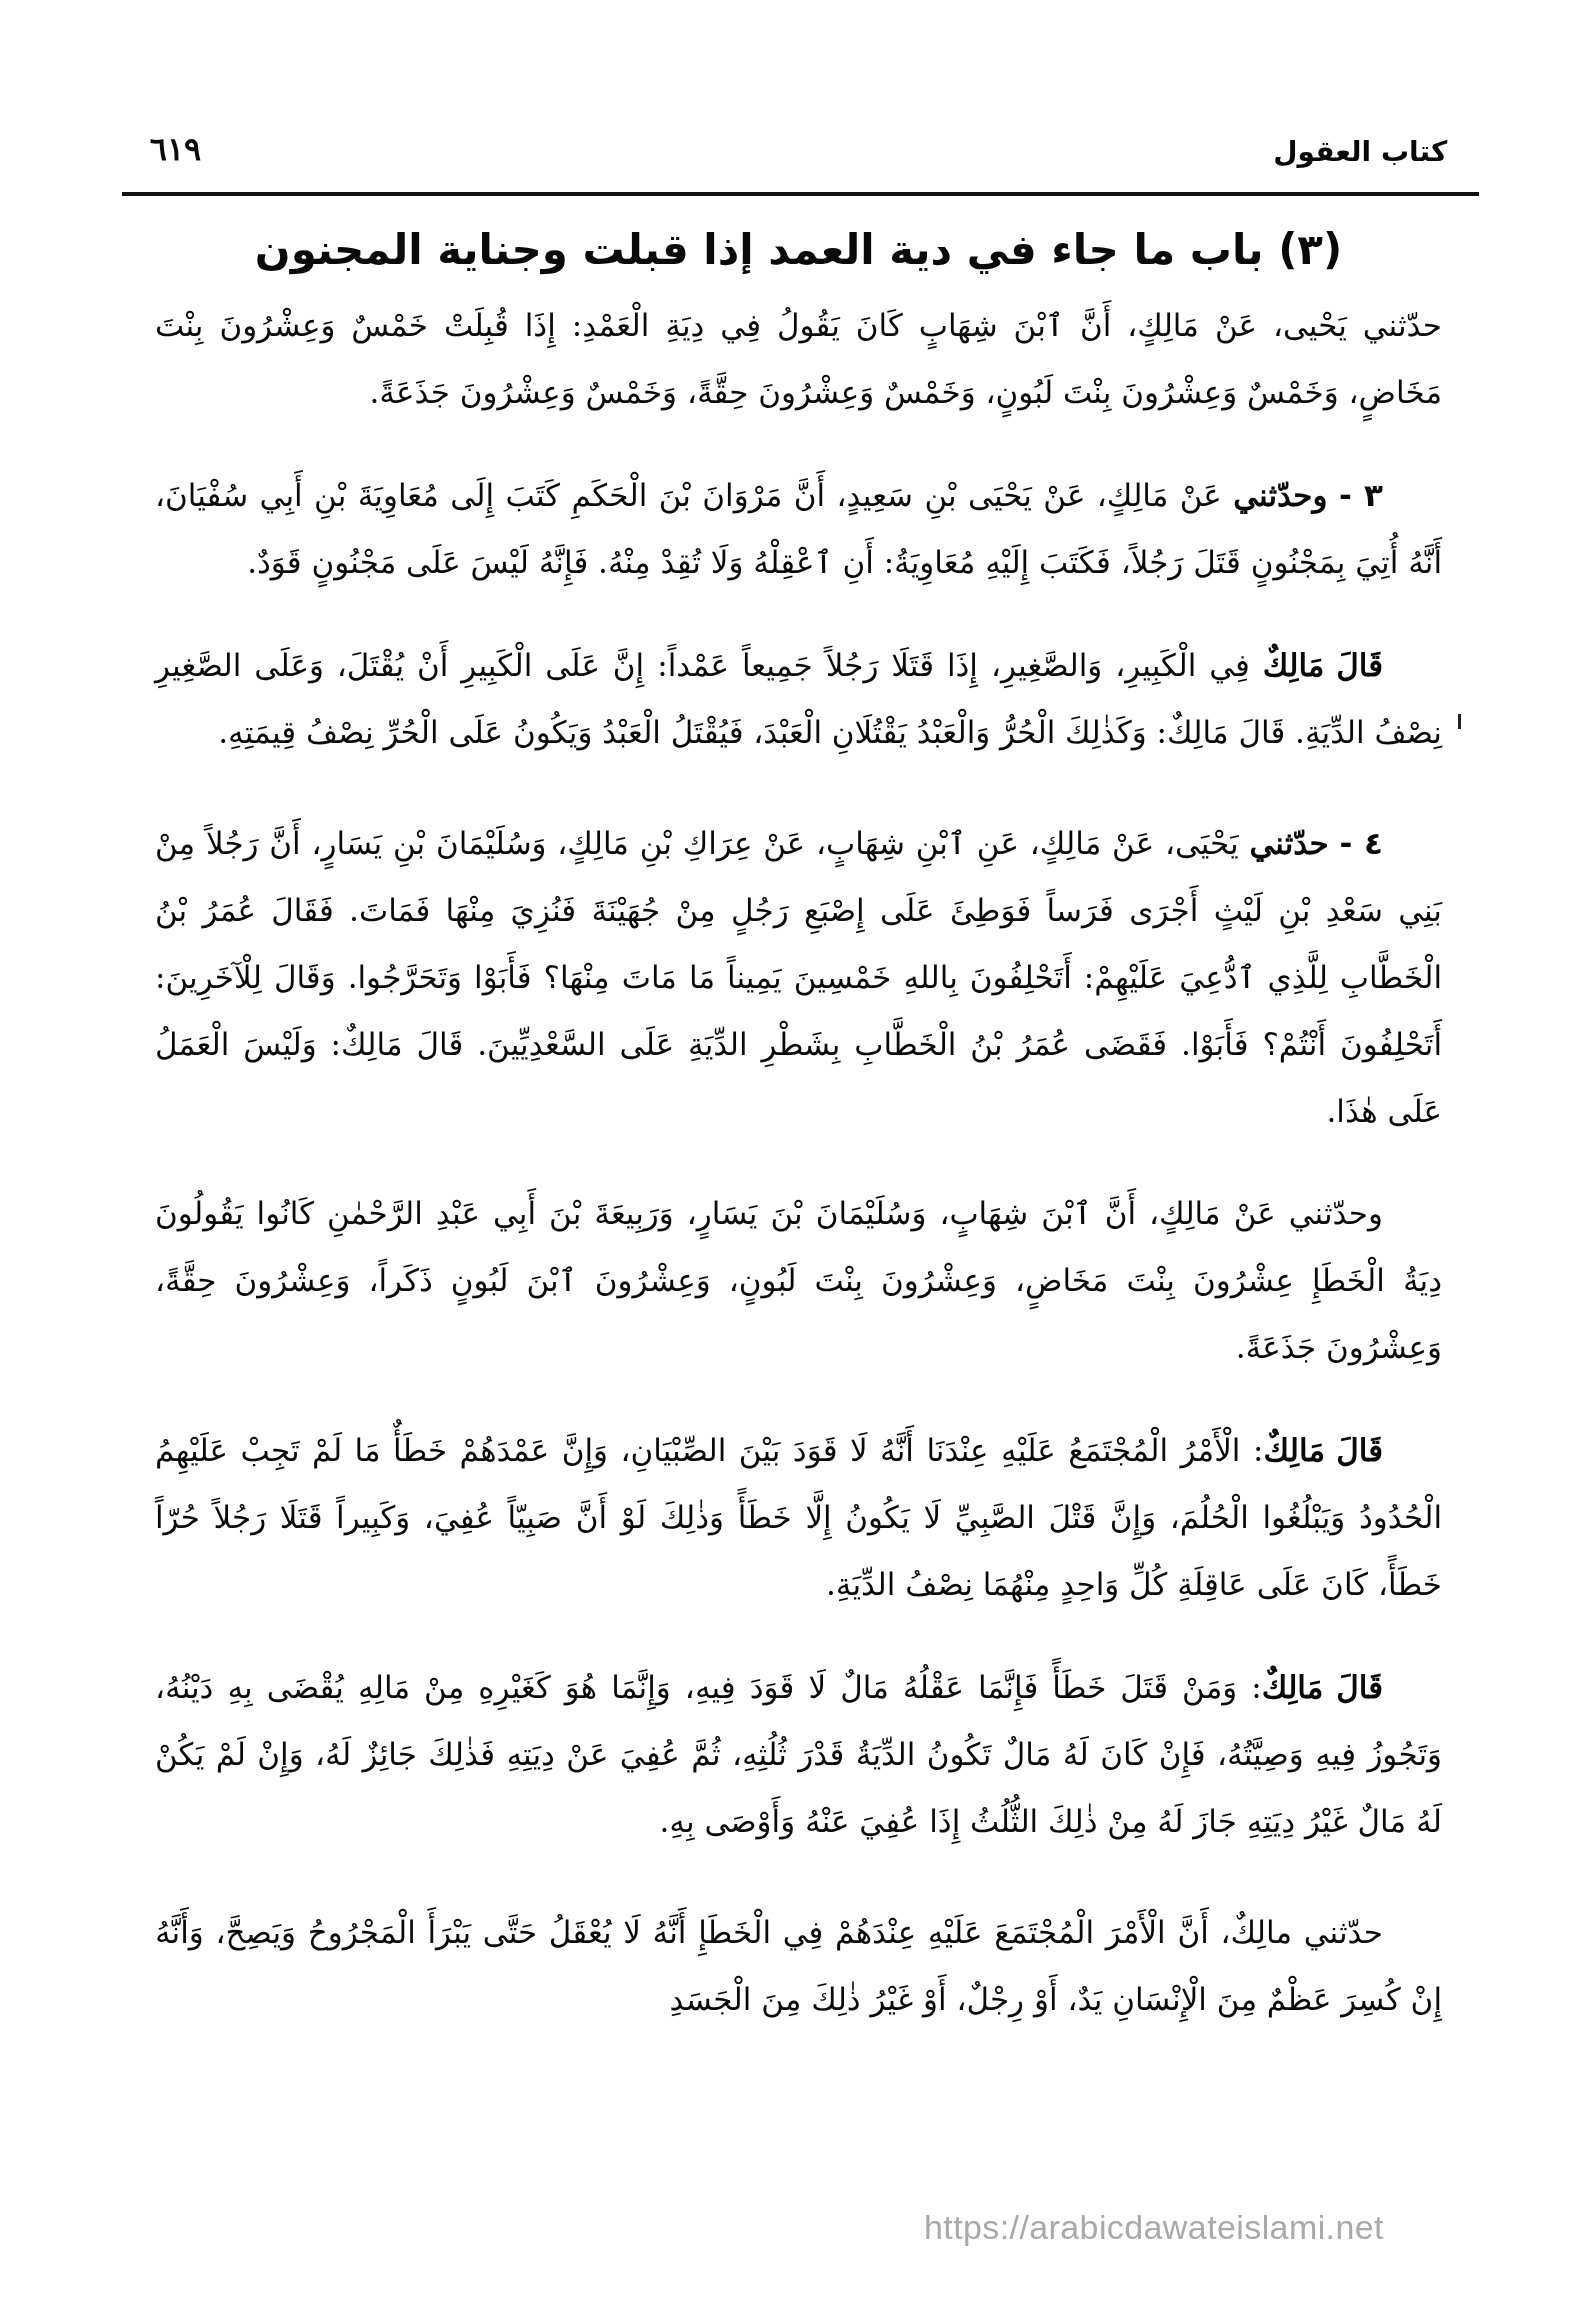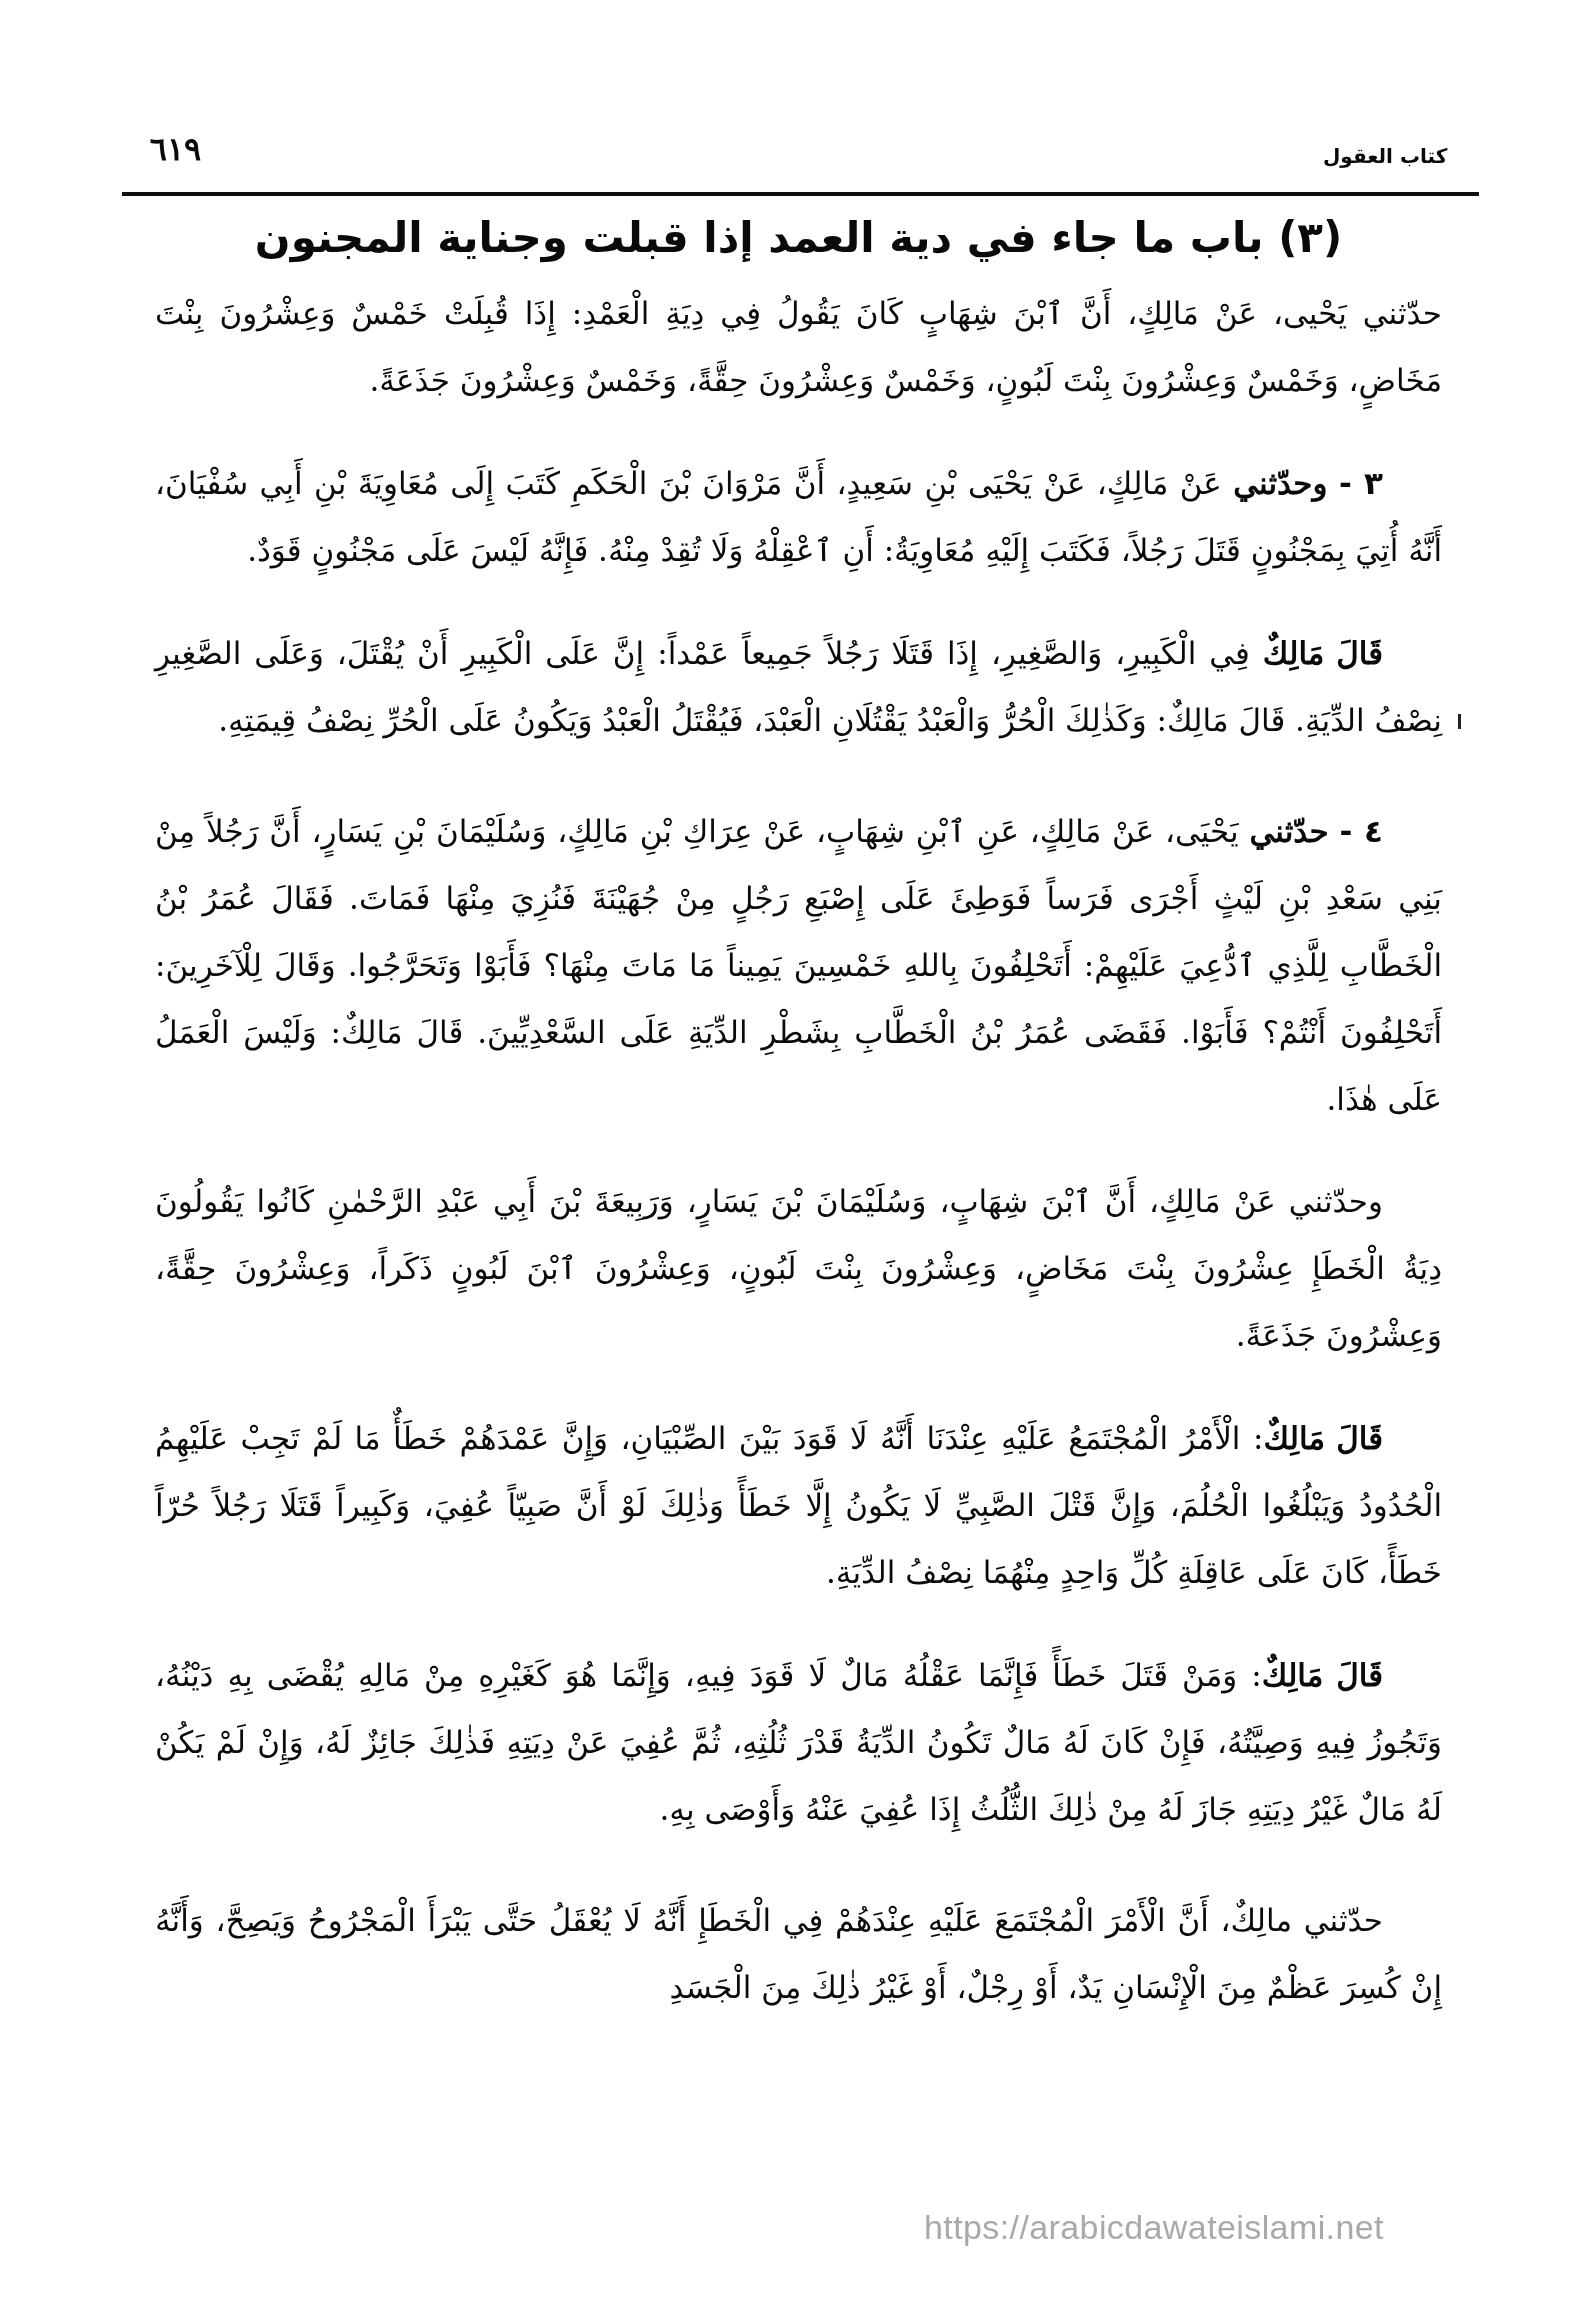--- a/index.html
+++ b/index.html
@@ -25,21 +25,21 @@
     .running-header {
       display: flex;
       justify-content: space-between;
       align-items: flex-end;
       height: 42px;
       padding: 0 6.7px 0 6.7px;
     }
     .book-title {
       font-family: "DejaVu Sans", sans-serif;
       font-weight: bold;
-      font-size: 20px;
+      font-size: 28px;
       letter-spacing: -0.8px;
     }
     .page-number {
       font-family: Liberation Serif, serif;
       font-weight: bold;
       font-size: 32px;
     }
     .header-rule {
       position: absolute;
       left: -21px;
@@ -47,21 +47,21 @@
       top: 66px;
       height: 4.2px;
       background: #111;
     }
     .chapter-heading {
       text-align: center;
       font-family: "DejaVu Sans", sans-serif;
       font-weight: bold;
       font-size: 42px;
       line-height: 60px;
-      margin: 0;
+      margin: 12px;
       letter-spacing: -0.4px;
     }
     .para {
       font-family: "DejaVu Serif", serif;
       font-size: 31px;
       line-height: 67px;
       text-align: justify;
       text-align-last: right;
       margin: 12px;
     }

